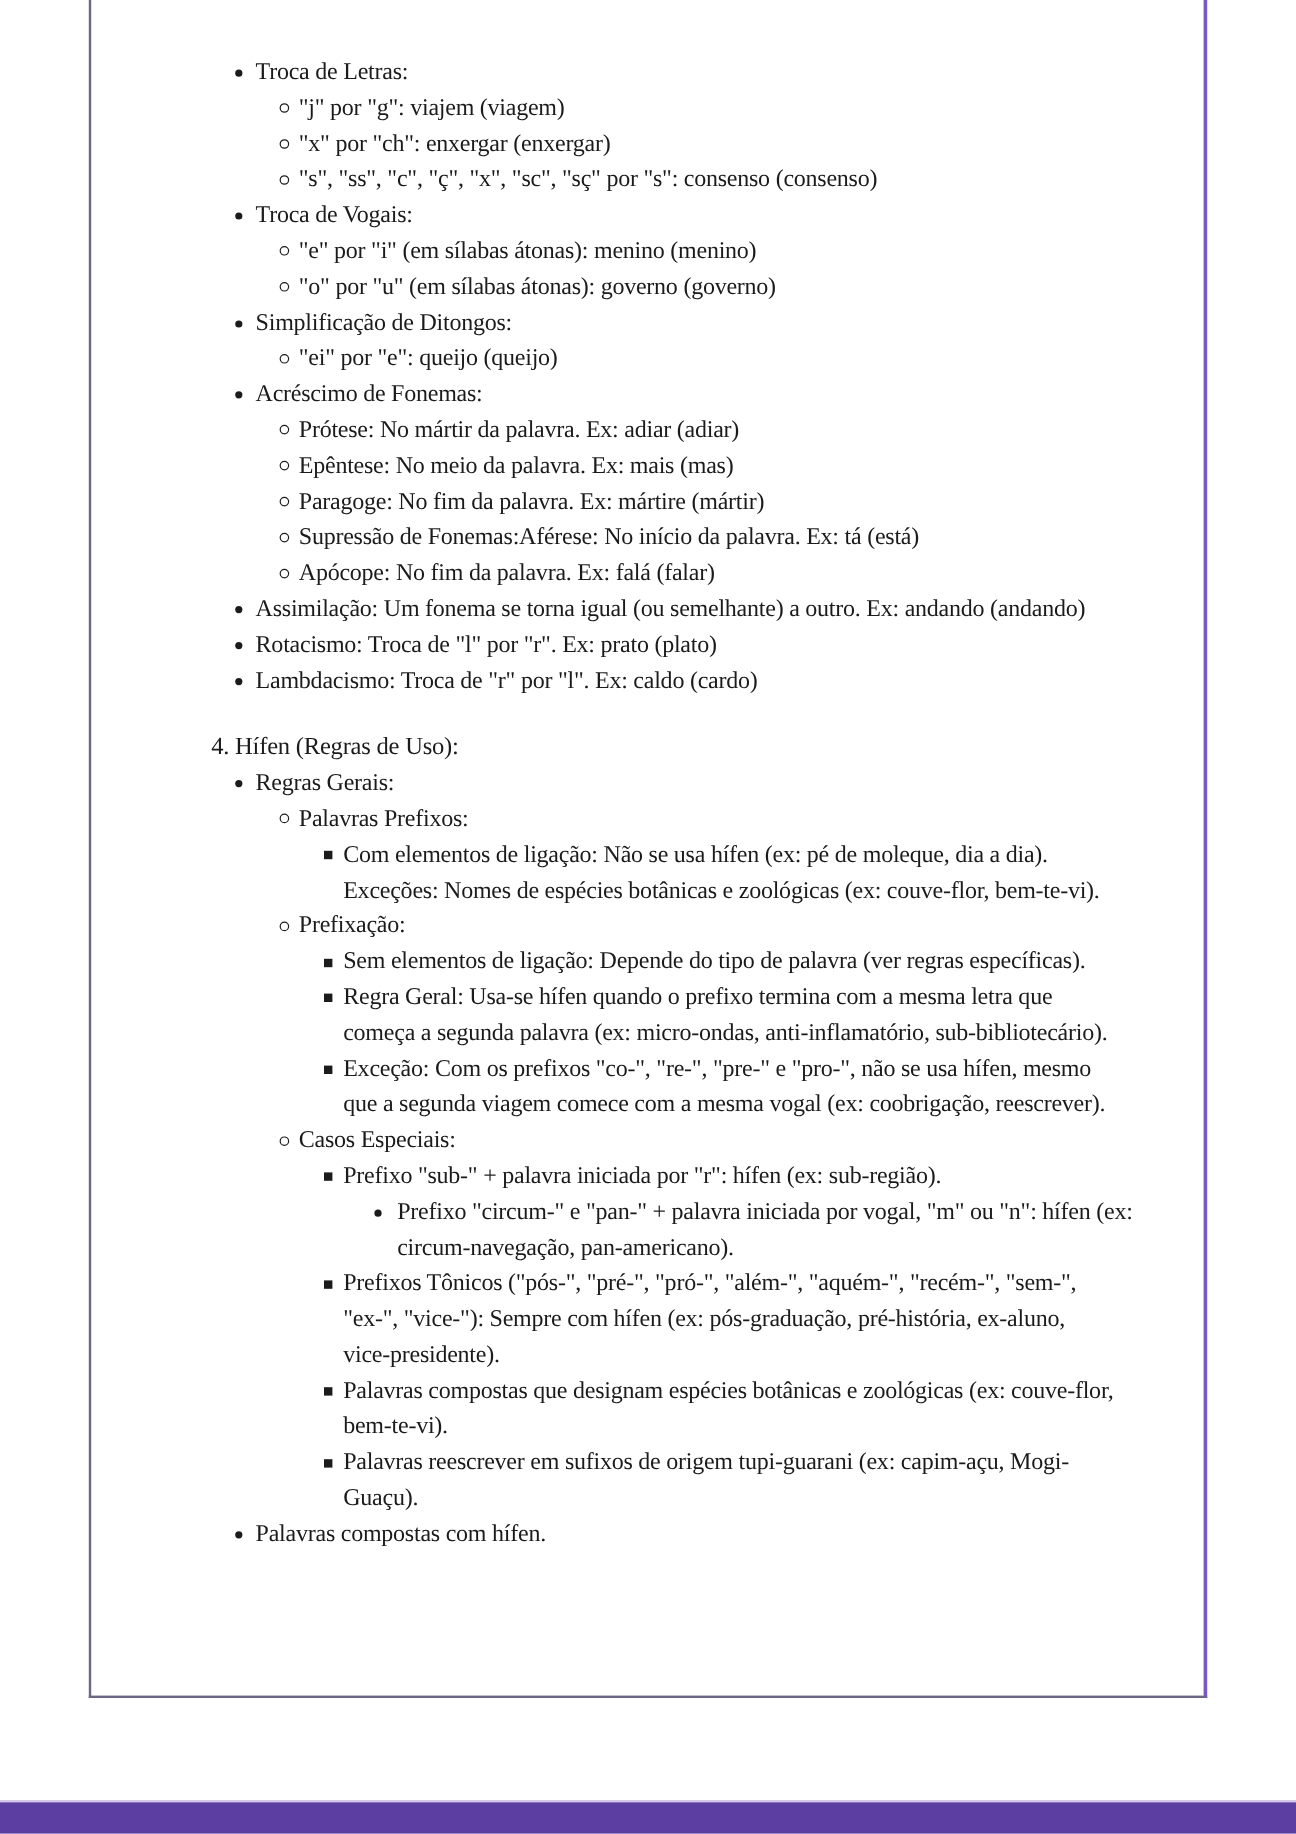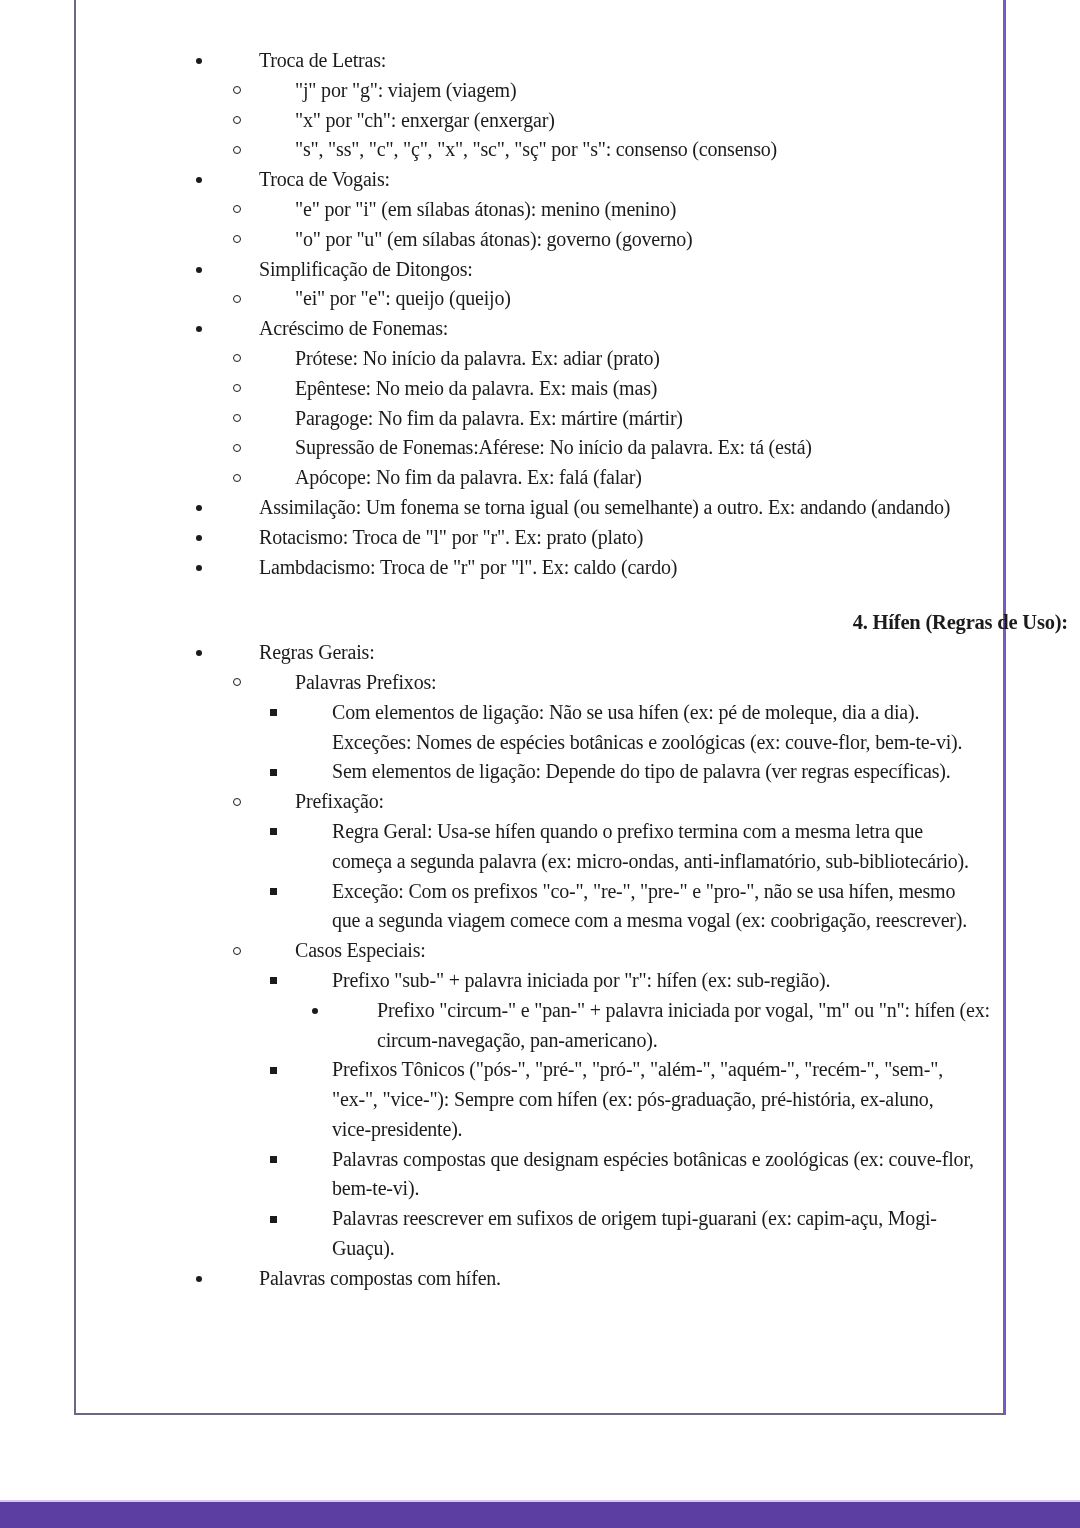--- a/index.html
+++ b/index.html
@@ -32,21 +32,21 @@
     left: 100px;
     top: 60px;
     width: 892px;
   }
   .li {
     position: relative;
     font-size: 20px;
     line-height: 29.8px;
     letter-spacing: -0.2px;
   }
-  .line { display: block; margin-left: 46px; }
+  .line { display: block; }
   .l1 { padding-left: 37px; }
   .l2 { padding-left: 73px; }
   .l3 { padding-left: 110px; }
   .l4 { padding-left: 155px; }
   .b { position: absolute; }
   .l1 > .b { left: 20px; }
   .l2 > .b { left: 57px; }
   .l3 > .b { left: 94px; }
   .l4 > .b { left: 136px; }
   .b-disc {
@@ -57,23 +57,22 @@
     top: 10.5px; width: 6px; height: 6px;
     border-radius: 50%; border: 1.7px solid #1b1b1b; background: transparent;
   }
   .b-square {
     top: 11.5px; width: 7px; height: 7px; background: #1b1b1b;
   }
   .heading {
     margin-top: 26px;
     font-size: 20.5px;
     line-height: 29.8px;
-    font-weight: bold;
+    font-weight: normal;
     letter-spacing: -0.2px;
-    text-align: right;
   }
   .footer-bar {
     position: absolute;
     left: 0;
     top: 1500px;
     width: 1080px;
     height: 28px;
     box-sizing: border-box;
     background: #5c3da1;
     border-top: 2px solid #d4c7ea;
@@ -119,21 +118,21 @@
       <div class="li l2">
         <span class="b b-circle"></span>
         <span class="line">"ei" por "e": queijo (queijo)</span>
       </div>
       <div class="li l1">
         <span class="b b-disc"></span>
         <span class="line">Acréscimo de Fonemas:</span>
       </div>
       <div class="li l2">
         <span class="b b-circle"></span>
-        <span class="line">Prótese: No início da palavra. Ex: adiar (prato)</span>
+        <span class="line">Prótese: No mártir da palavra. Ex: adiar (adiar)</span>
       </div>
       <div class="li l2">
         <span class="b b-circle"></span>
         <span class="line">Epêntese: No meio da palavra. Ex: mais (mas)</span>
       </div>
       <div class="li l2">
         <span class="b b-circle"></span>
         <span class="line">Paragoge: No fim da palavra. Ex: mártire (mártir)</span>
       </div>
       <div class="li l2">
@@ -163,27 +162,27 @@
       </div>
       <div class="li l2">
         <span class="b b-circle"></span>
         <span class="line">Palavras Prefixos:</span>
       </div>
       <div class="li l3">
         <span class="b b-square"></span>
         <span class="line">Com elementos de ligação: Não se usa hífen (ex: pé de moleque, dia a dia).</span>
         <span class="line">Exceções: Nomes de espécies botânicas e zoológicas (ex: couve-flor, bem-te-vi).</span>
       </div>
+      <div class="li l2">
+        <span class="b b-circle"></span>
+        <span class="line">Prefixação:</span>
+      </div>
       <div class="li l3">
         <span class="b b-square"></span>
         <span class="line">Sem elementos de ligação: Depende do tipo de palavra (ver regras específicas).</span>
-      </div>
-      <div class="li l2">
-        <span class="b b-circle"></span>
-        <span class="line">Prefixação:</span>
       </div>
       <div class="li l3">
         <span class="b b-square"></span>
         <span class="line">Regra Geral: Usa-se hífen quando o prefixo termina com a mesma letra que</span>
         <span class="line">começa a segunda palavra (ex: micro-ondas, anti-inflamatório, sub-bibliotecário).</span>
       </div>
       <div class="li l3">
         <span class="b b-square"></span>
         <span class="line">Exceção: Com os prefixos "co-", "re-", "pre-" e "pro-", não se usa hífen, mesmo</span>
         <span class="line">que a segunda viagem comece com a mesma vogal (ex: coobrigação, reescrever).</span>

